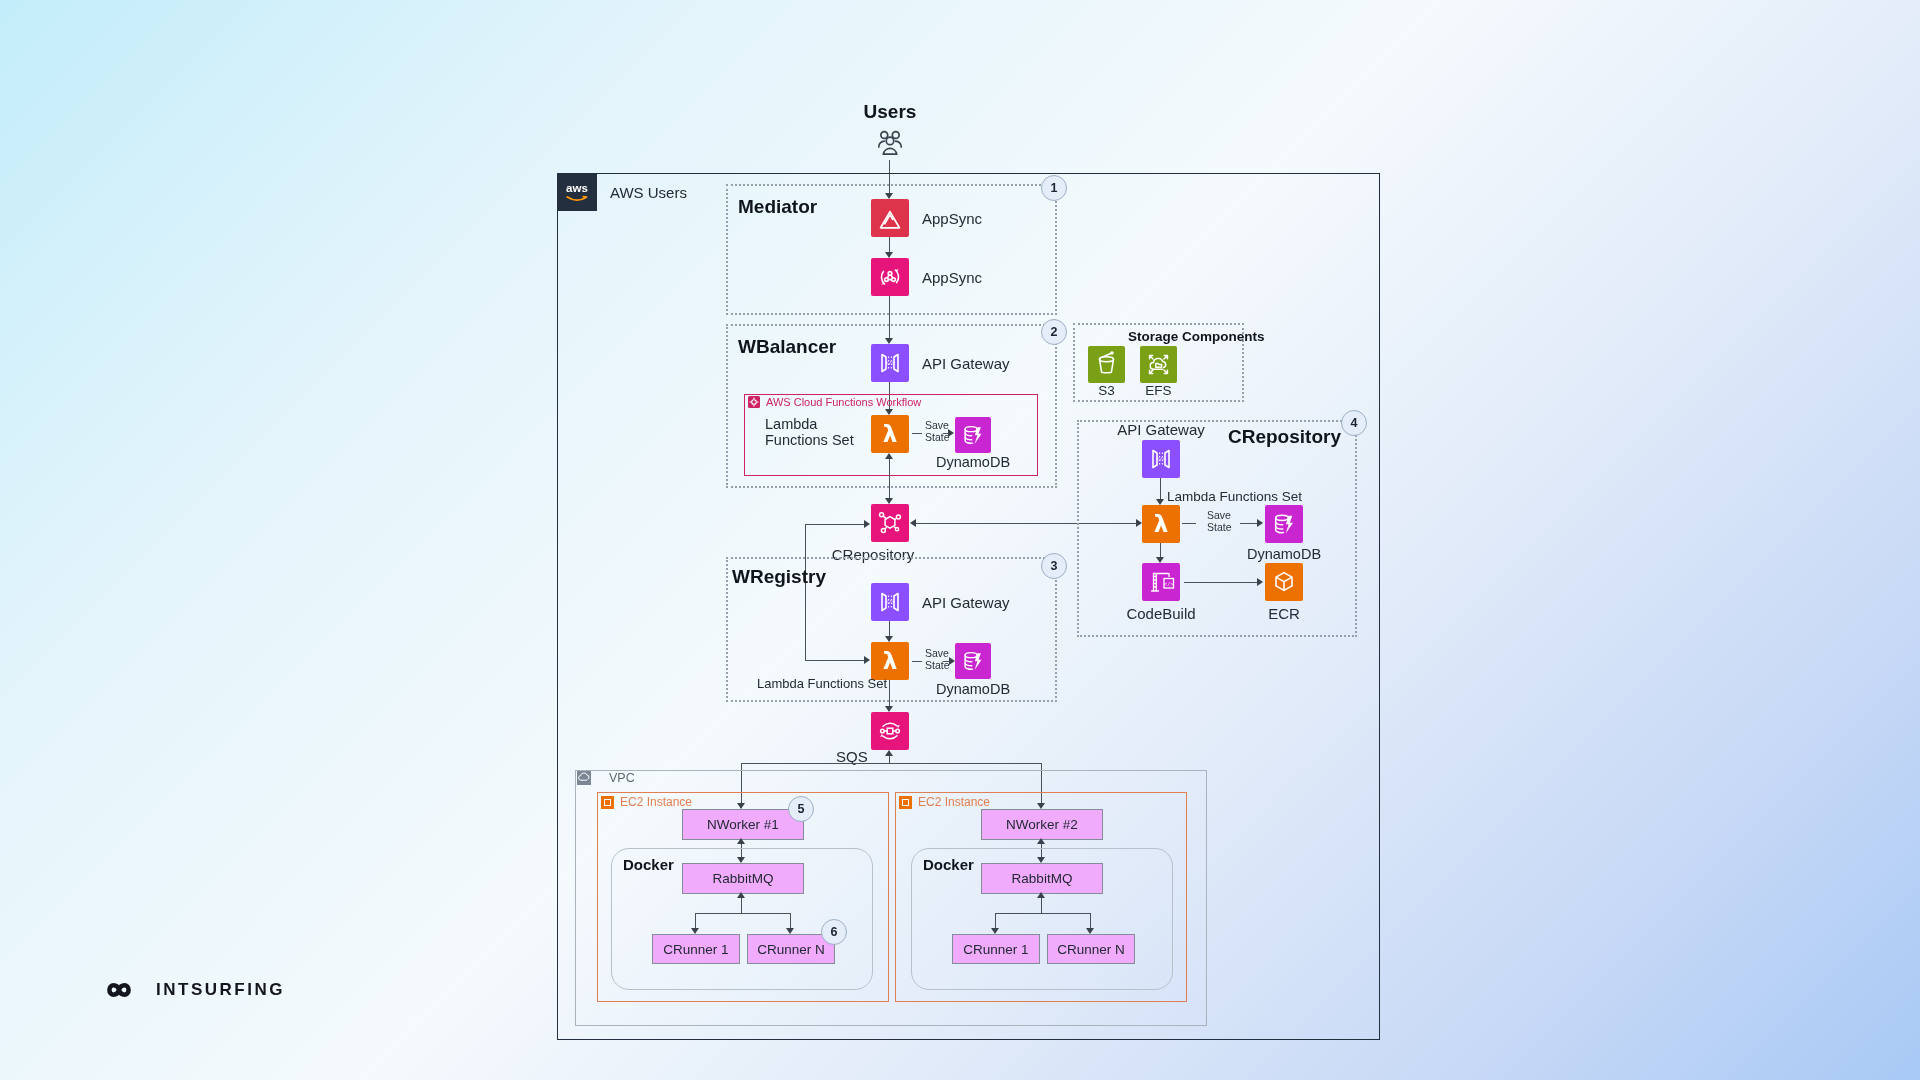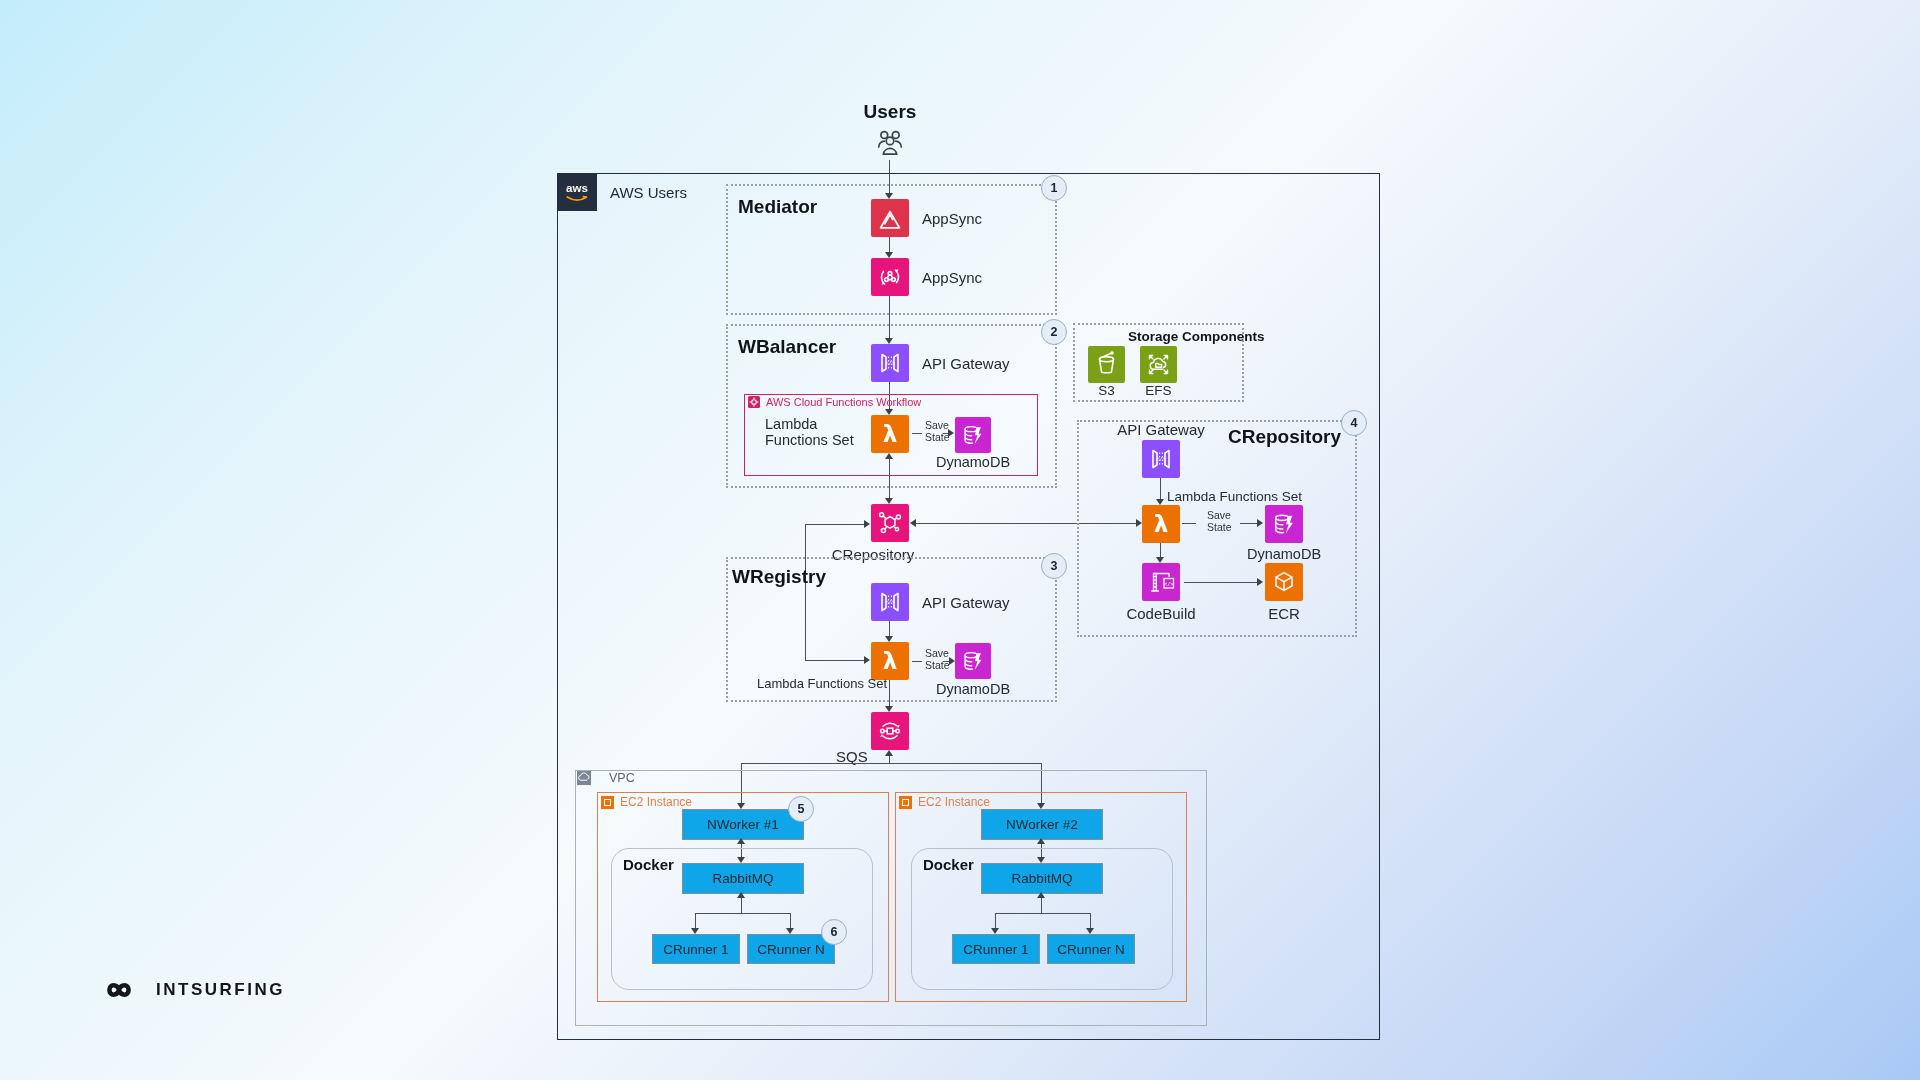--- a/index.html
+++ b/index.html
@@ -21,21 +21,21 @@
   .gtitle{font-weight:bold;font-size:19px;color:#10151c;}
   .stitle{font-weight:bold;font-size:13.5px;color:#10151c;margin-left:42px;}
   .svclabel{font-size:15px;color:#242b34;}
   .smlabel{font-size:13px;color:#242b34;}
   .iconlabel{font-size:14.5px;color:#242b34;text-align:center;}
   .savestate{font-size:10.5px;line-height:12px;color:#2c333b;white-space:pre-line;}
   
   .icon{display:flex;align-items:center;justify-content:center;border-radius:2px;}
   .icon svg{display:block;}
   
-  .node{background:#0ea5e9;border:1px solid #828d97;display:flex;align-items:center;justify-content:center;
+  .node{background:#f0abfc;border:1px solid #828d97;display:flex;align-items:center;justify-content:center;
         font-size:13.5px;color:#222931;}
   
   .vline{width:1.4px;background:#49525c;}
   .hline{height:1.4px;background:#49525c;}
   .ar{width:0;height:0;}
   .ar.d{border-left:4.5px solid transparent;border-right:4.5px solid transparent;border-top:6.5px solid #3a424b;}
   .ar.u{border-left:4.5px solid transparent;border-right:4.5px solid transparent;border-bottom:6.5px solid #3a424b;}
   .ar.r{border-top:4.5px solid transparent;border-bottom:4.5px solid transparent;border-left:6.5px solid #3a424b;}
   .ar.l{border-top:4.5px solid transparent;border-bottom:4.5px solid transparent;border-right:6.5px solid #3a424b;}
   

